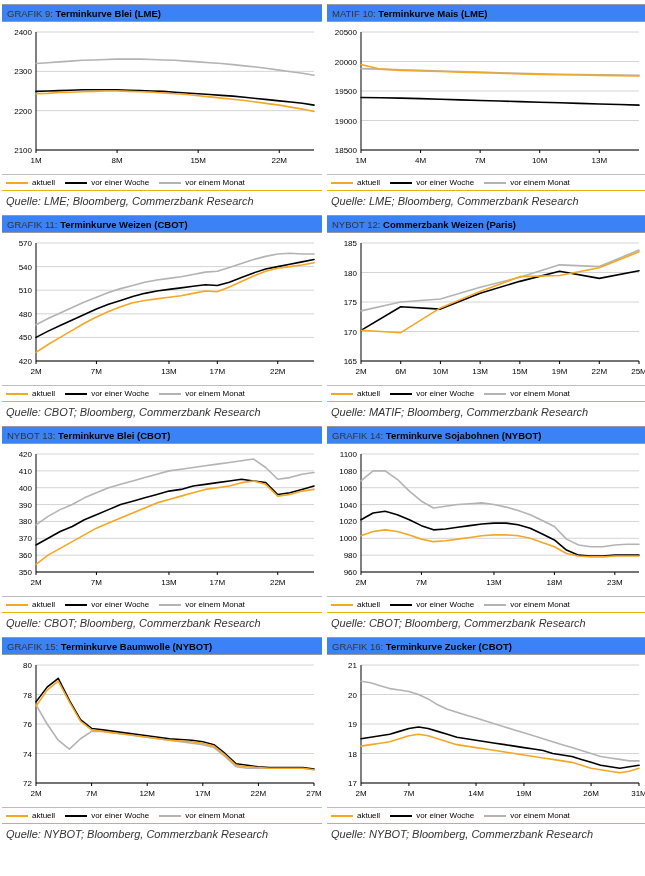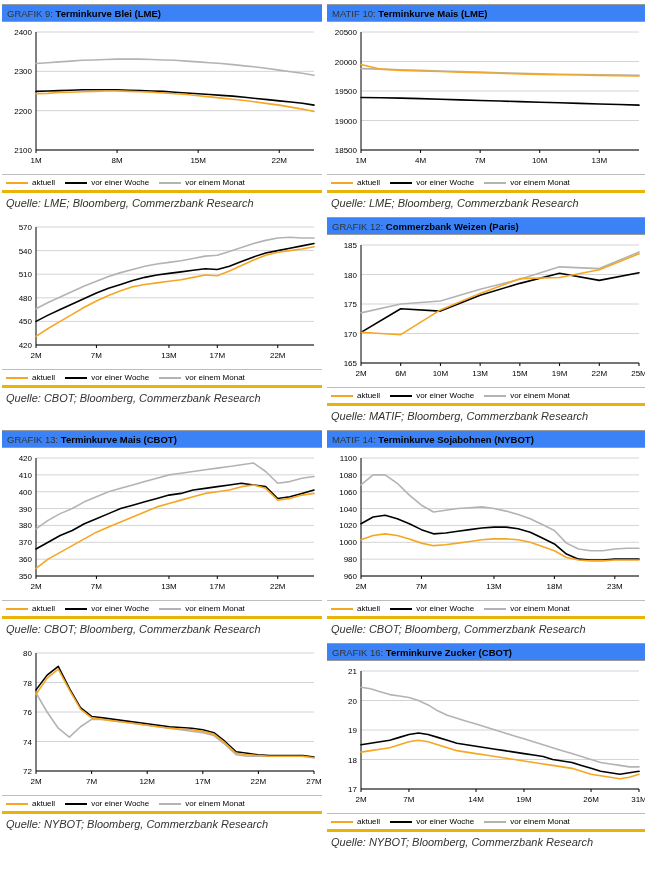--- a/index.html
+++ b/index.html
@@ -5,21 +5,21 @@
   html,body{margin:0;padding:0;background:#ffffff;}
   body{width:645px;height:876px;font-family:"Liberation Sans",sans-serif;color:#000;}
   .page{width:645px;height:876px;position:relative;padding:0;box-sizing:border-box;}
   .grid{display:grid;grid-template-columns:320px 320px;column-gap:5px;row-gap:0px;padding:4px 0 0 2px;}
   .panel{width:320px;margin-bottom:2px;}
   .panel-title{background:#3b82f6;border-top:1px solid #9a9a9a;border-bottom:1px solid #9a9a9a;font-size:9.5px;padding:3px 5px 2px 5px;white-space:nowrap;overflow:hidden;}
   .panel-title .gnum{font-weight:normal;color:#333;}
   .panel-title .gname{font-weight:bold;color:#000;}
   .chart-wrap{position:relative;height:150px;width:320px;}
   svg{display:block;}
-  .legend{display:flex;align-items:center;gap:10px;font-size:8px;border-top:1px solid #bdbdbd;border-bottom:3px solid #eab308;padding:3px 4px;margin-top:2px;}
+  .legend{display:flex;align-items:center;gap:10px;font-size:8px;border-top:1px solid #bdbdbd;border-bottom:1px solid #eab308;padding:3px 4px;margin-top:2px;}
   .legend .item{display:flex;align-items:center;gap:4px;}
   .legend .swatch{display:inline-block;width:22px;height:2px;}
   .source{font-size:11px;font-style:italic;color:#333;padding:4px 4px 6px 4px;}
   .tick{font-size:8px;fill:#000;font-family:"Liberation Sans",sans-serif;}
   .axis{stroke:#000;stroke-width:1;}
   .gridline{stroke:#d4d4d4;stroke-width:1;}
 </style>
 </head>
 <body>
 
@@ -109,20 +109,21 @@
             <span>vor einer Woche</span>
           </div>
           <div class="item">
             <span class="swatch" style="background: rgb(179, 179, 179);"></span>
             <span>vor einem Monat</span>
           </div>
         </div>
         <div class="source">Quelle: LME; Bloomberg, Commerzbank Research</div>
       </div>
       <div class="panel">
+        <div class="panel-title"><span class="gnum">GRAFIK 11:</span><span> </span><span class="gname">Terminkurve Weizen (CBOT)</span></div>
         <div class="chart-wrap">
           <svg width="320" height="150" viewBox="0 0 320 150">
             <line x1="34" y1="128" x2="312" y2="128" class="gridline"></line>
             <text x="30" y="131" text-anchor="end" class="tick">420</text>
             <line x1="34" y1="104.4" x2="312" y2="104.4" class="gridline"></line>
             <text x="30" y="107.4" text-anchor="end" class="tick">450</text>
             <line x1="34" y1="80.8" x2="312" y2="80.8" class="gridline"></line>
             <text x="30" y="83.8" text-anchor="end" class="tick">480</text>
             <line x1="34" y1="57.2" x2="312" y2="57.2" class="gridline"></line>
             <text x="30" y="60.2" text-anchor="end" class="tick">510</text>
@@ -157,21 +158,21 @@
             <span>vor einer Woche</span>
           </div>
           <div class="item">
             <span class="swatch" style="background: rgb(179, 179, 179);"></span>
             <span>vor einem Monat</span>
           </div>
         </div>
         <div class="source">Quelle: CBOT; Bloomberg, Commerzbank Research</div>
       </div>
       <div class="panel">
-        <div class="panel-title"><span class="gnum">GRAFIK 12:</span><span> </span><span class="gname">Commerzbank Weizen (Paris)</span></div>
+        <div class="panel-title"><span class="gnum">NYBOT 12:</span><span> </span><span class="gname">Commerzbank Weizen (Paris)</span></div>
         <div class="chart-wrap">
           <svg width="320" height="150" viewBox="0 0 320 150">
             <line x1="34" y1="128" x2="312" y2="128" class="gridline"></line>
             <text x="30" y="131" text-anchor="end" class="tick">165</text>
             <line x1="34" y1="98.5" x2="312" y2="98.5" class="gridline"></line>
             <text x="30" y="101.5" text-anchor="end" class="tick">170</text>
             <line x1="34" y1="69" x2="312" y2="69" class="gridline"></line>
             <text x="30" y="72" text-anchor="end" class="tick">175</text>
             <line x1="34" y1="39.5" x2="312" y2="39.5" class="gridline"></line>
             <text x="30" y="42.5" text-anchor="end" class="tick">180</text>
@@ -210,21 +211,21 @@
             <span>vor einer Woche</span>
           </div>
           <div class="item">
             <span class="swatch" style="background: rgb(179, 179, 179);"></span>
             <span>vor einem Monat</span>
           </div>
         </div>
         <div class="source">Quelle: MATIF; Bloomberg, Commerzbank Research</div>
       </div>
       <div class="panel">
-        <div class="panel-title"><span class="gnum">GRAFIK 13:</span><span> </span><span class="gname">Terminkurve Mais (CBOT)</span></div>
+        <div class="panel-title"><span class="gnum">NYBOT 13:</span><span> </span><span class="gname">Terminkurve Blei (CBOT)</span></div>
         <div class="chart-wrap">
           <svg width="320" height="150" viewBox="0 0 320 150">
             <line x1="34" y1="128" x2="312" y2="128" class="gridline"></line>
             <text x="30" y="131" text-anchor="end" class="tick">350</text>
             <line x1="34" y1="111.14285714285714" x2="312" y2="111.14285714285714" class="gridline"></line>
             <text x="30" y="114.14285714285714" text-anchor="end" class="tick">360</text>
             <line x1="34" y1="94.28571428571428" x2="312" y2="94.28571428571428" class="gridline"></line>
             <text x="30" y="97.28571428571428" text-anchor="end" class="tick">370</text>
             <line x1="34" y1="77.42857142857143" x2="312" y2="77.42857142857143" class="gridline"></line>
             <text x="30" y="80.42857142857143" text-anchor="end" class="tick">380</text>
@@ -263,21 +264,21 @@
             <span>vor einer Woche</span>
           </div>
           <div class="item">
             <span class="swatch" style="background: rgb(179, 179, 179);"></span>
             <span>vor einem Monat</span>
           </div>
         </div>
         <div class="source">Quelle: CBOT; Bloomberg, Commerzbank Research</div>
       </div>
       <div class="panel">
-        <div class="panel-title"><span class="gnum">MATIF 14:</span><span> </span><span class="gname">Terminkurve Sojabohnen (NYBOT)</span></div>
+        <div class="panel-title"><span class="gnum">GRAFIK 14:</span><span> </span><span class="gname">Terminkurve Sojabohnen (NYBOT)</span></div>
         <div class="chart-wrap">
           <svg width="320" height="150" viewBox="0 0 320 150">
             <line x1="34" y1="128" x2="312" y2="128" class="gridline"></line>
             <text x="30" y="131" text-anchor="end" class="tick">960</text>
             <line x1="34" y1="111.14285714285714" x2="312" y2="111.14285714285714" class="gridline"></line>
             <text x="30" y="114.14285714285714" text-anchor="end" class="tick">980</text>
             <line x1="34" y1="94.28571428571428" x2="312" y2="94.28571428571428" class="gridline"></line>
             <text x="30" y="97.28571428571428" text-anchor="end" class="tick">1000</text>
             <line x1="34" y1="77.42857142857143" x2="312" y2="77.42857142857143" class="gridline"></line>
             <text x="30" y="80.42857142857143" text-anchor="end" class="tick">1020</text>
@@ -316,20 +317,21 @@
             <span>vor einer Woche</span>
           </div>
           <div class="item">
             <span class="swatch" style="background: rgb(179, 179, 179);"></span>
             <span>vor einem Monat</span>
           </div>
         </div>
         <div class="source">Quelle: CBOT; Bloomberg, Commerzbank Research</div>
       </div>
       <div class="panel">
+        <div class="panel-title"><span class="gnum">GRAFIK 15:</span><span> </span><span class="gname">Terminkurve Baumwolle (NYBOT)</span></div>
         <div class="chart-wrap">
           <svg width="320" height="150" viewBox="0 0 320 150">
             <line x1="34" y1="128" x2="312" y2="128" class="gridline"></line>
             <text x="30" y="131" text-anchor="end" class="tick">72</text>
             <line x1="34" y1="98.5" x2="312" y2="98.5" class="gridline"></line>
             <text x="30" y="101.5" text-anchor="end" class="tick">74</text>
             <line x1="34" y1="69" x2="312" y2="69" class="gridline"></line>
             <text x="30" y="72" text-anchor="end" class="tick">76</text>
             <line x1="34" y1="39.5" x2="312" y2="39.5" class="gridline"></line>
             <text x="30" y="42.5" text-anchor="end" class="tick">78</text>

